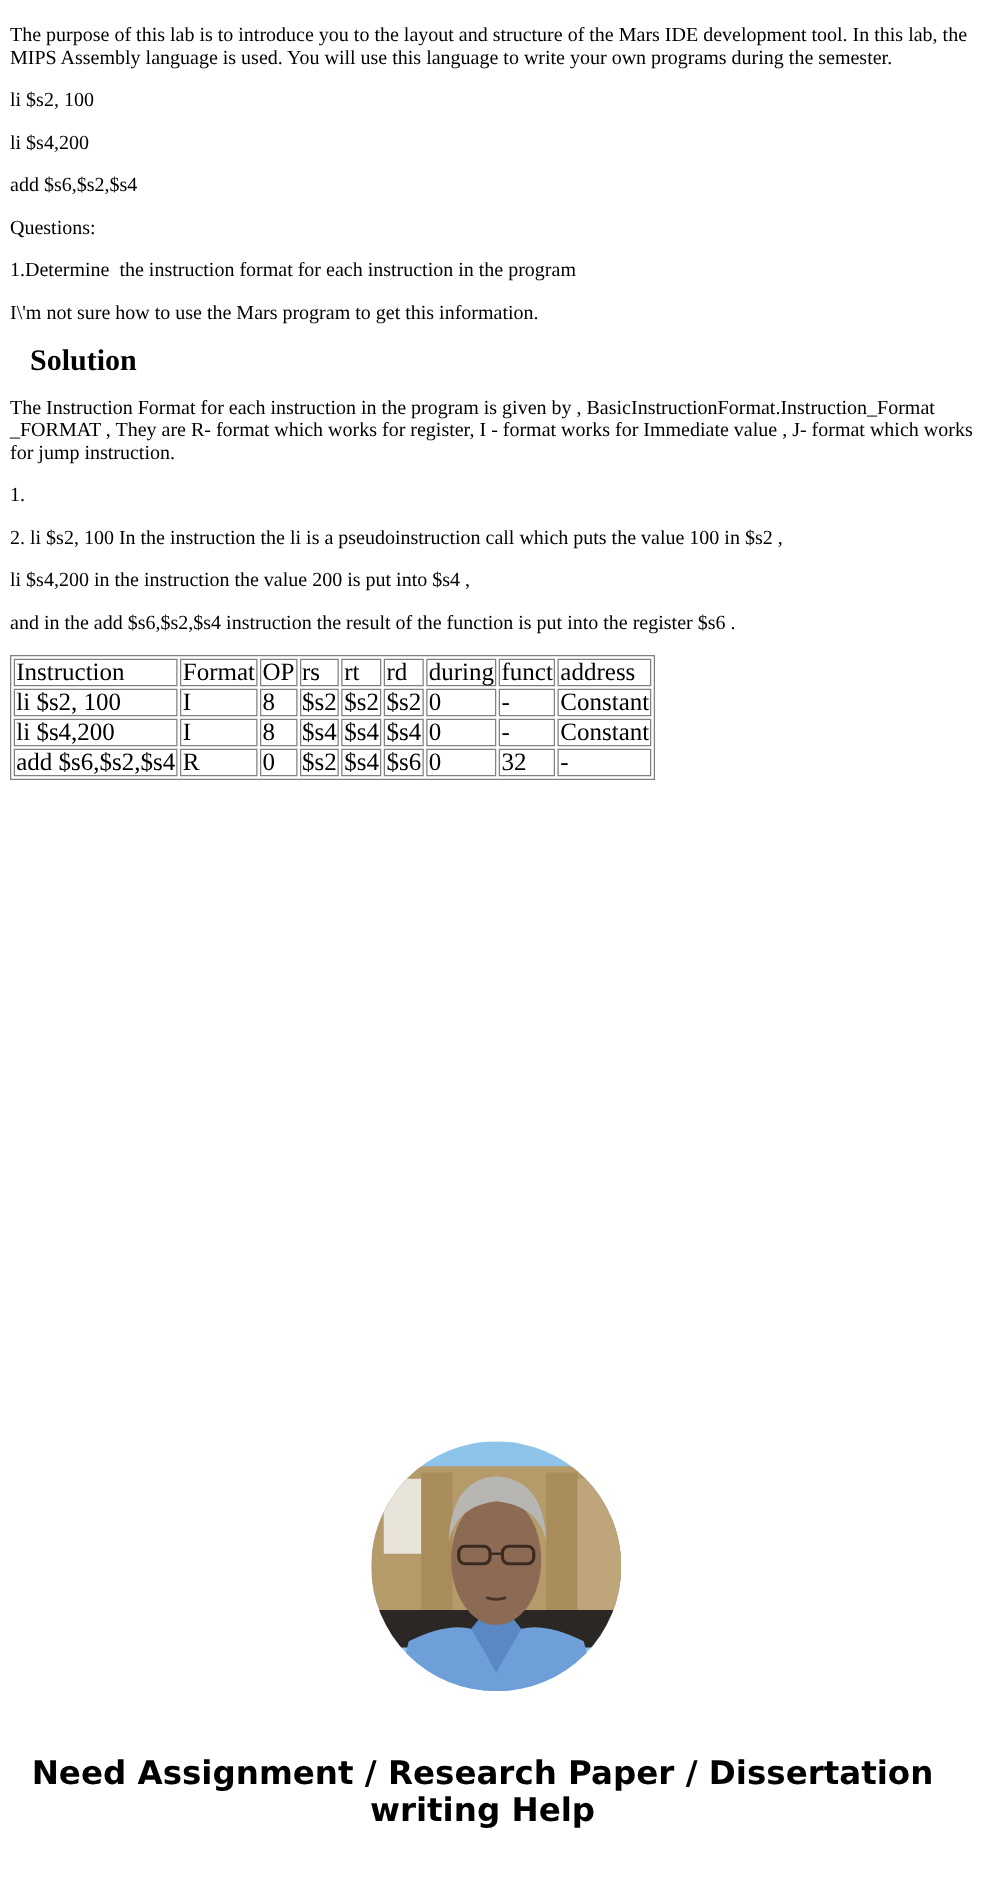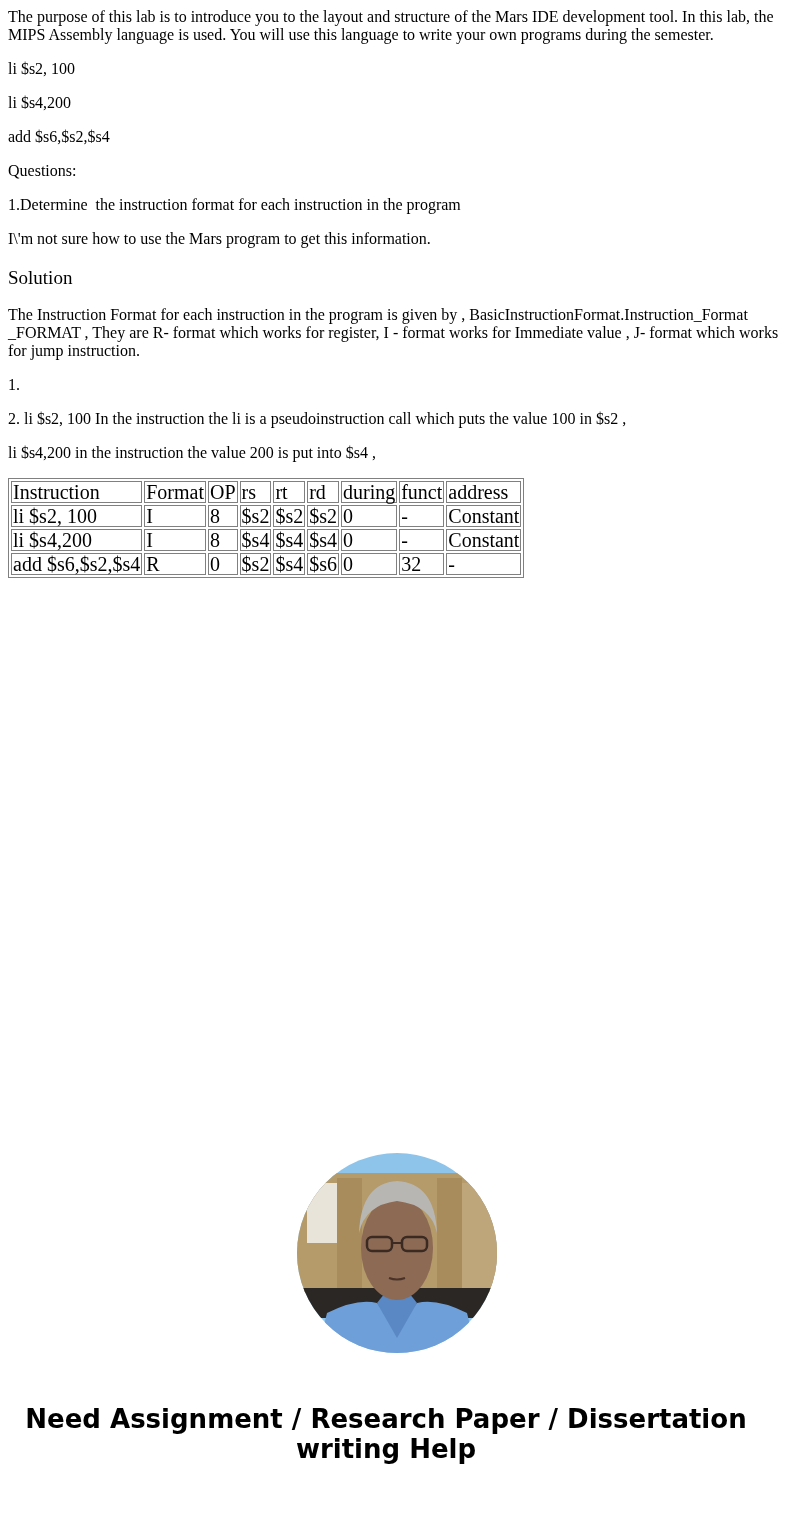--- a/index.html
+++ b/index.html
@@ -7,25 +7,25 @@
       width: 794px;
       height: 1523px;
       position: relative;
       overflow: hidden;
       font-family: "Liberation Serif", serif;
       font-size: 16px;
       color: #000000;
     }
     .content { padding: 0 8px; }
     p { margin: 16px 0; line-height: 18px; }
-    p.first { margin-top: 8px; }
+    p.first { margin-top: 20px; }
     h3 {
-      font-size: 19px;
-      font-weight: normal;
-      margin: 19px 0 18px 0;
+      font-size: 24px;
+      font-weight: bold;
+      margin: 19px 0 18px 16px;
       line-height: 21px;
     }
     table.fmt {
       border: 1px solid #808080;
       border-collapse: separate;
       border-spacing: 2px;
       margin-top: 16px;
       font-size: 20px;
     }
     table.fmt td {
@@ -65,20 +65,21 @@
   <p>add $s6,$s2,$s4</p>
   <p>Questions:</p>
   <p style="white-space:pre">1.Determine  the instruction format for each instruction in the program</p>
   <p>I\'m not sure how to use the Mars program to get this information.</p>
 
   <h3>Solution</h3>
   <p>The Instruction Format for each instruction in the program is given by , BasicInstructionFormat.Instruction_Format _FORMAT , They are R- format which works for register, I - format works for Immediate value , J- format which works for jump instruction.</p>
   <p>1.</p>
   <p>2. li $s2, 100 In the instruction the li is a pseudoinstruction call which puts the value 100 in $s2 ,</p>
   <p>li $s4,200 in the instruction the value 200 is put into $s4 ,</p>
+  <p>and in the add $s6,$s2,$s4 instruction the result of the function is put into the register $s6 .</p>
 
   <table class="fmt">
     <tbody>
       <tr>
         <td>Instruction</td>
         <td>Format</td>
         <td>OP</td>
         <td>rs</td>
         <td>rt</td>
         <td>rd</td>

